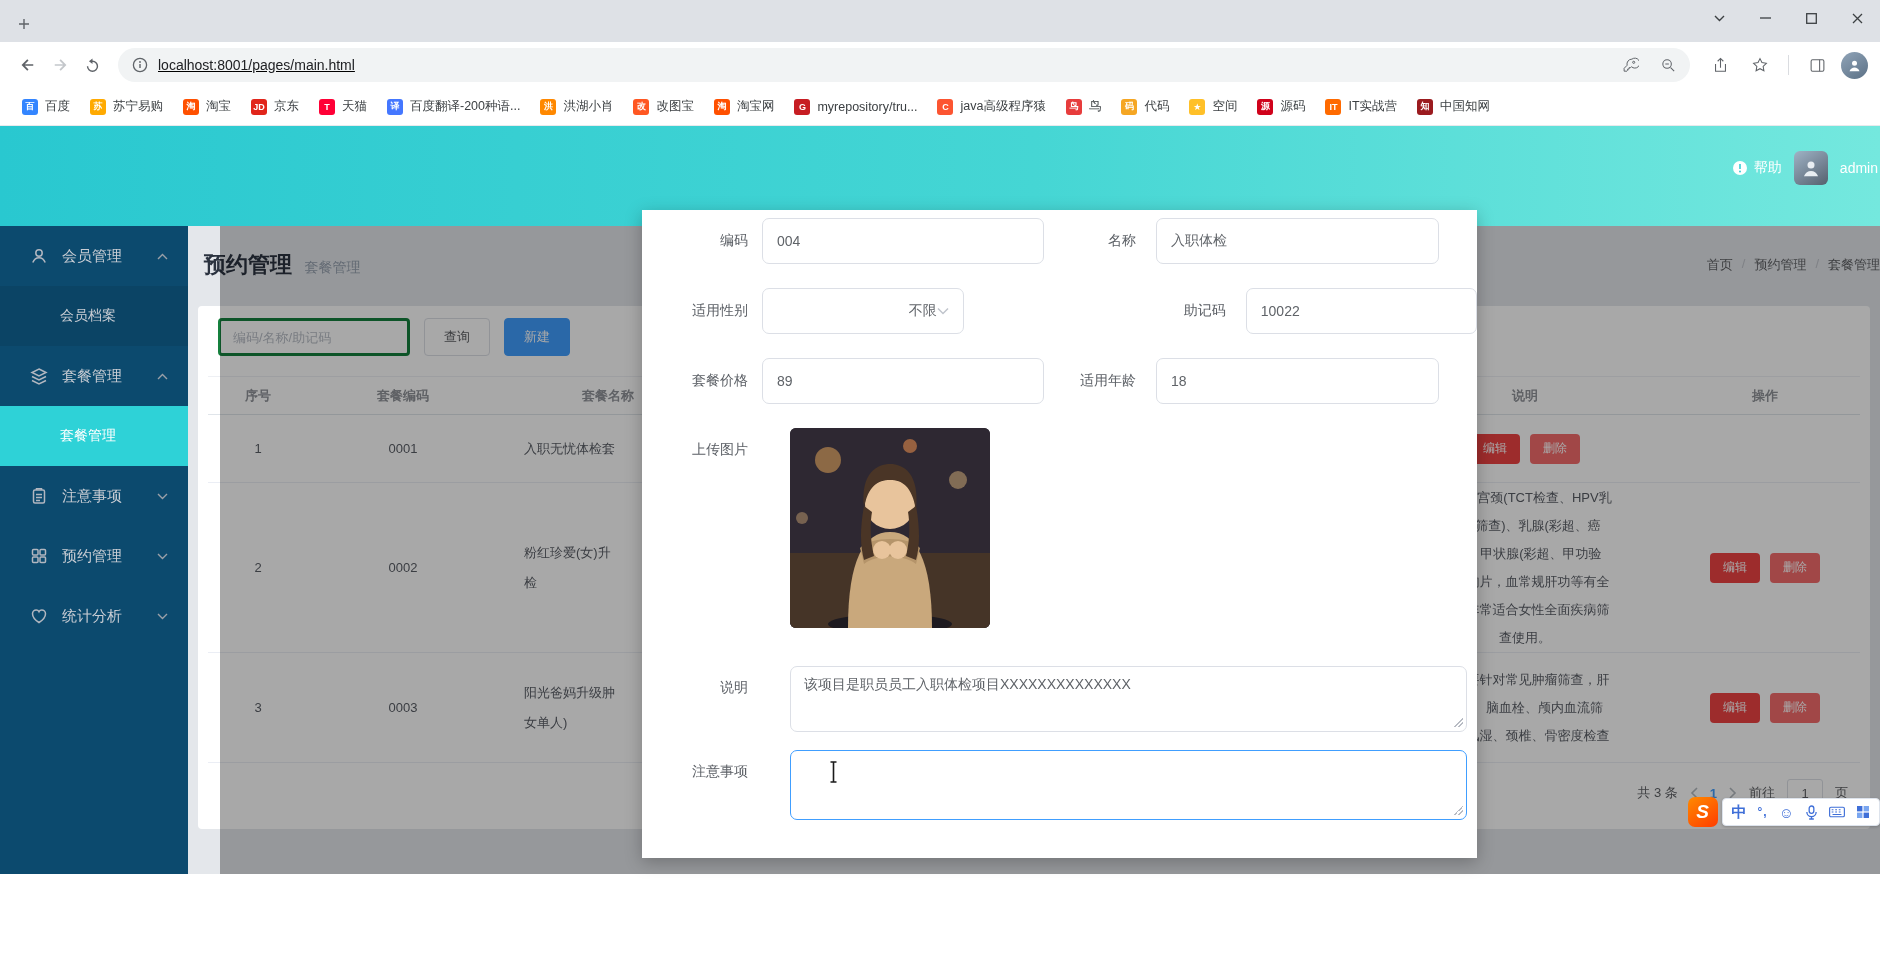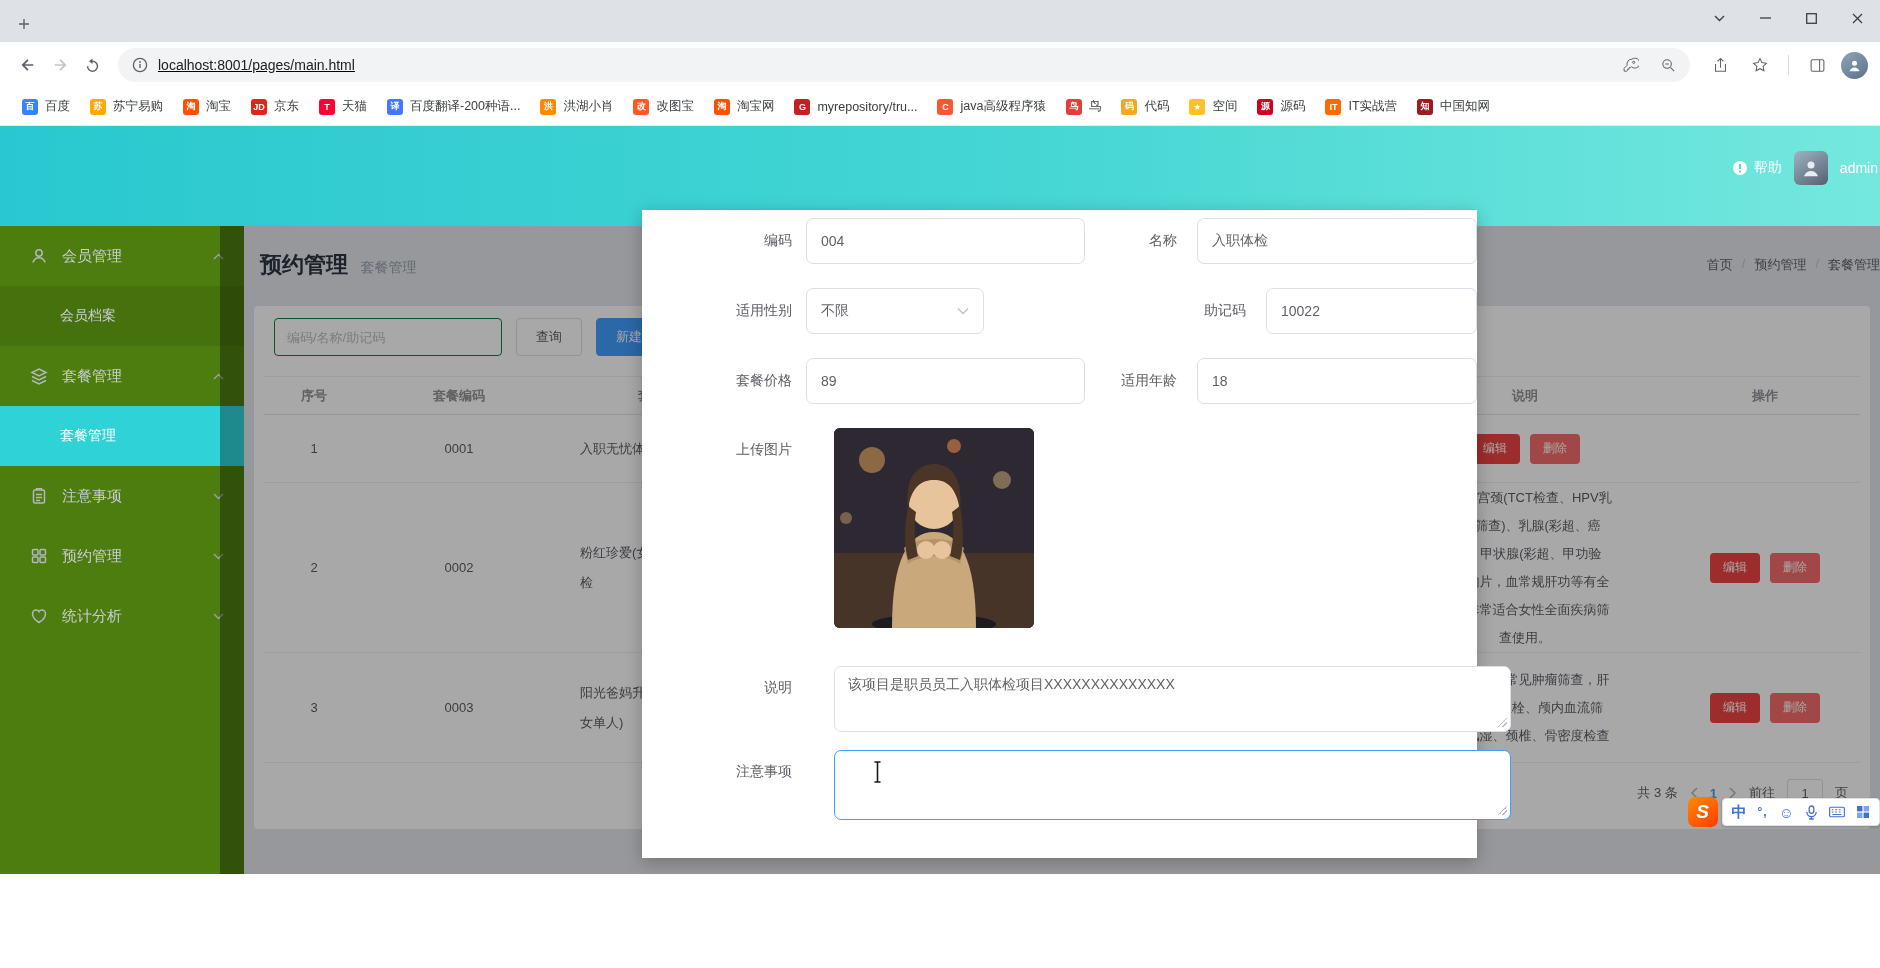--- a/index.html
+++ b/index.html
@@ -38,37 +38,37 @@
 
   
   .appheader { height:100px; background:linear-gradient(90deg,#29c8d0 0%,#45d6d4 55%,#74e8de 100%); position:relative;text-align:center; }
   .appheader-right { position:absolute; right:0; top:0; height:84px; display:flex; align-items:center; gap:12px; padding-right:2px; }
   .help { display:flex; align-items:center; gap:6px; color:#fff; font-size:14px; }
   .user-avatar { width:34px; height:34px; border-radius:6px; background:linear-gradient(145deg,#9fb3c6,#55606e); display:flex; align-items:center; justify-content:center; overflow:hidden; }
   .username { color:#fff; font-size:14px; white-space:nowrap; }
 
   
   .appbody { position:relative; height:648px; display:flex; background:#e4e7eb; overflow:hidden; }
-  .sidebar { width:244px; background:#4d7c0f; flex:none; position:relative; z-index:3; }
+  .sidebar { width:188px; background:#0c4a6e; flex:none; position:relative; z-index:3; }
   .s-item { height:60px; display:flex; align-items:center; padding-left:30px; gap:14px; color:#c9cdd4; font-size:15px; position:relative; }
   .s-item .arrow { position:absolute; right:20px; color:#9aa0a8; display:flex; }
   .s-item.child { padding-left:60px; font-size:14px; background:rgba(0,0,0,0.08); }
   .s-item.active { background:#2ed2d7; color:#fff; }
   .s-ic { width:18px; height:18px; color:#b2b7c0; flex:none; display:flex; }
 
   .content { flex:1; position:relative; overflow:hidden; }
   .page-head { padding:24px 0 0 16px; position:relative; height:80px; }
   .page-title { font-size:22px; font-weight:bold; color:#2b3340; }
   .page-subtitle { font-size:14px; color:#97a2b0; margin-left:8px; }
   .breadcrumb { position:absolute; right:0; top:30px; font-size:13px; color:#606266; display:flex; gap:9px; white-space:nowrap; }
   .crumb-sep { color:#c0c4cc; }
 
   .card { margin:0 10px; background:#fff; border-radius:4px; padding:12px 10px 22px 10px; }
   .search-row { display:flex; align-items:center; gap:14px; padding-left:10px; }
-  .search-input { width:228px; height:38px; border:1px solid #15803d; border-radius:4px; padding:0 12px; font-size:13px; color:#15803d; }
+  .search-input { width:192px; height:38px; border:3px solid #15803d; border-radius:4px; padding:0 12px; font-size:13px; color:#15803d; }
   .search-input::placeholder { color:#b8bdc6; }
   .btn { height:38px; padding:0 19px; border-radius:4px; font-size:13px; cursor:pointer; }
   .btn.plain { background:#fff; border:1px solid #dcdfe6; color:#606266; }
   .btn.primary { background:#409eff; border:1px solid #409eff; color:#fff; }
 
   .tbl { margin-top:20px; border-top:1px solid #eef0f4; }
   .t-grid { display:grid; grid-template-columns:100px 190px 220px 1fr 290px 190px; align-items:center; }
   .t-head { height:38px; border-bottom:1px solid #e0e5ea; }
   .t-head > div { font-size:13px; color:#909399; font-weight:bold; text-align:center; }
   .t-row { border-bottom:1px solid #ebeef5; font-size:13px; color:#5a5e66; }
@@ -84,29 +84,29 @@
   .pagination { margin-top:16px; display:flex; align-items:center; justify-content:flex-end; gap:12px; font-size:13px; color:#606266; padding-right:12px; }
   .pg-arrow { display:flex; color:#b4b9bf; }
   .pg-num { color:#409eff; font-weight:bold; }
   .goto-input { width:36px; height:28px; border:1px solid #dcdfe6; border-radius:3px; text-align:center; font-size:13px; color:#606266; }
 
   .overlay { position:absolute; left:220px; top:0; right:0; bottom:0; background:rgba(0,0,0,0.34); z-index:4; }
 
   
   .dialog { position:absolute; left:642px; top:210px; width:835px; height:648px; background:#fff; z-index:10;
             box-shadow:0 4px 16px rgba(0,0,0,0.25); padding-top:8px; }
-  .dlg-row { display:flex; align-items:center; margin-bottom:24px;margin-left:44px; }
+  .dlg-row { display:flex; align-items:center; margin-bottom:24px; }
   .dlg-row.top { align-items:flex-start;gap:28px; }
   .dlg-row.top .dlg-label { padding-top:13px; }
   .dlg-label { width:120px; flex:none; text-align:right; padding-right:14px; font-size:14px; color:#5c6066; }
   .dlg-label.r { width:102px; padding-right:10px; }
   .dlg-input { height:46px; width:282px; border:1px solid #dcdfe6; border-radius:7px; padding:0 14px; font-size:14px; color:#5f6368; }
   .dlg-input.r { width:283px; margin-left:10px; }
   .dlg-select { height:46px; width:246px; border:1px solid #dcdfe6; border-radius:7px; padding:16px 14px; font-size:14px; color:#5f6368;
-                display:flex; align-items:center; justify-content:space-between; }
+                display:flex; align-items:center; justify-content:flex-end; }
   .upload-box { width:200px; height:200px; border-radius:6px; overflow:hidden; background:#2e2832; }
   .ta-wrap { position:relative;border-radius:27px; }
   .dlg-ta { width:677px; border:1px solid #dcdfe6; border-radius:7px; padding:9px 13px; font-size:14px; color:#5f6368;
             font-family:"Liberation Sans","DejaVu Sans",sans-serif; resize:none; display:block; }
   .dlg-ta.desc { height:66px; }
   .dlg-ta.notes { height:70px; border-color:#409eff; }
   .grip { position:absolute; right:4px; bottom:5px; width:10px; height:10px;
           background:linear-gradient(135deg,transparent 0 52%,#b8bcc4 52% 60%,transparent 60% 74%,#b8bcc4 74% 82%,transparent 82%); }
   .ibeam { position:absolute; left:38px; top:11px; }
 

